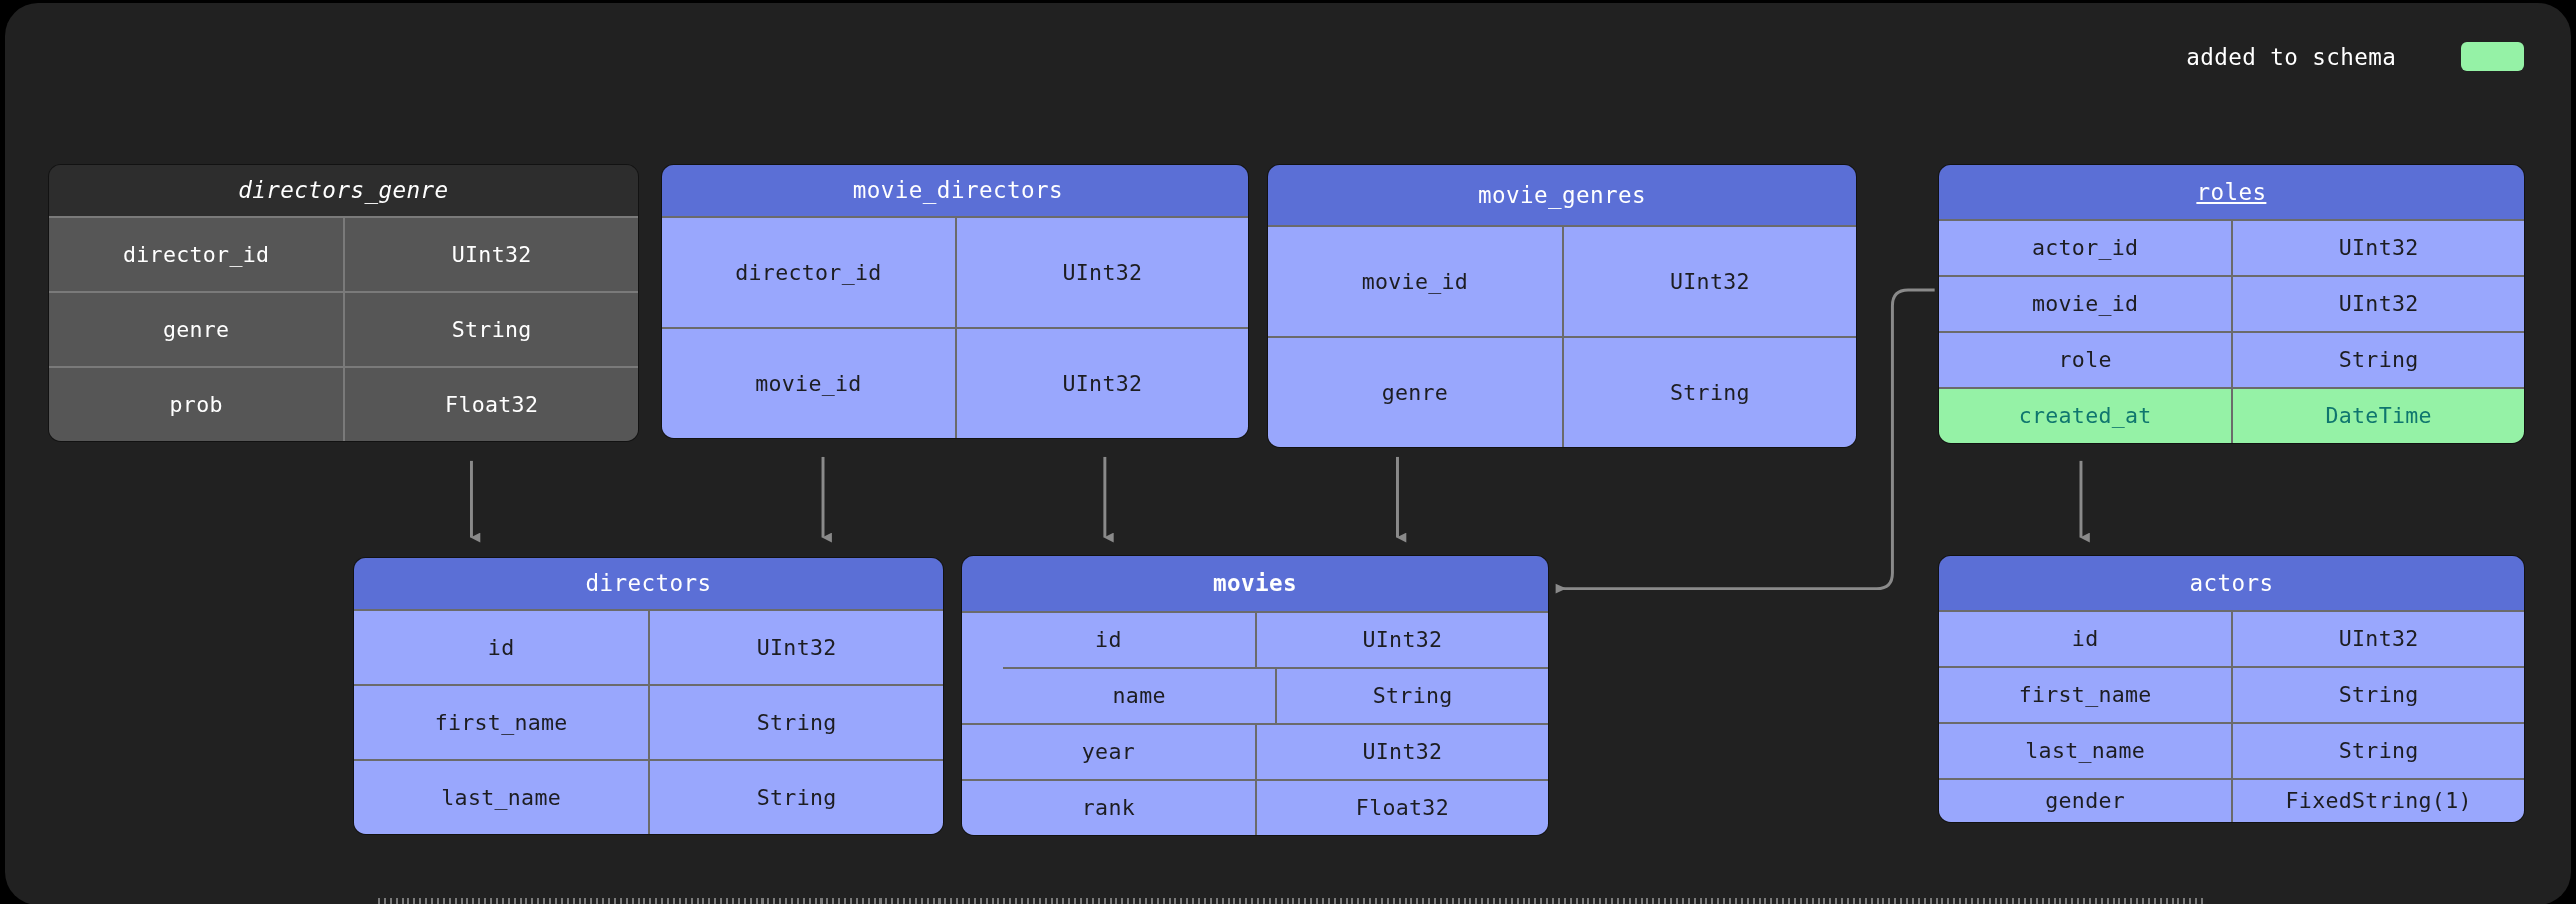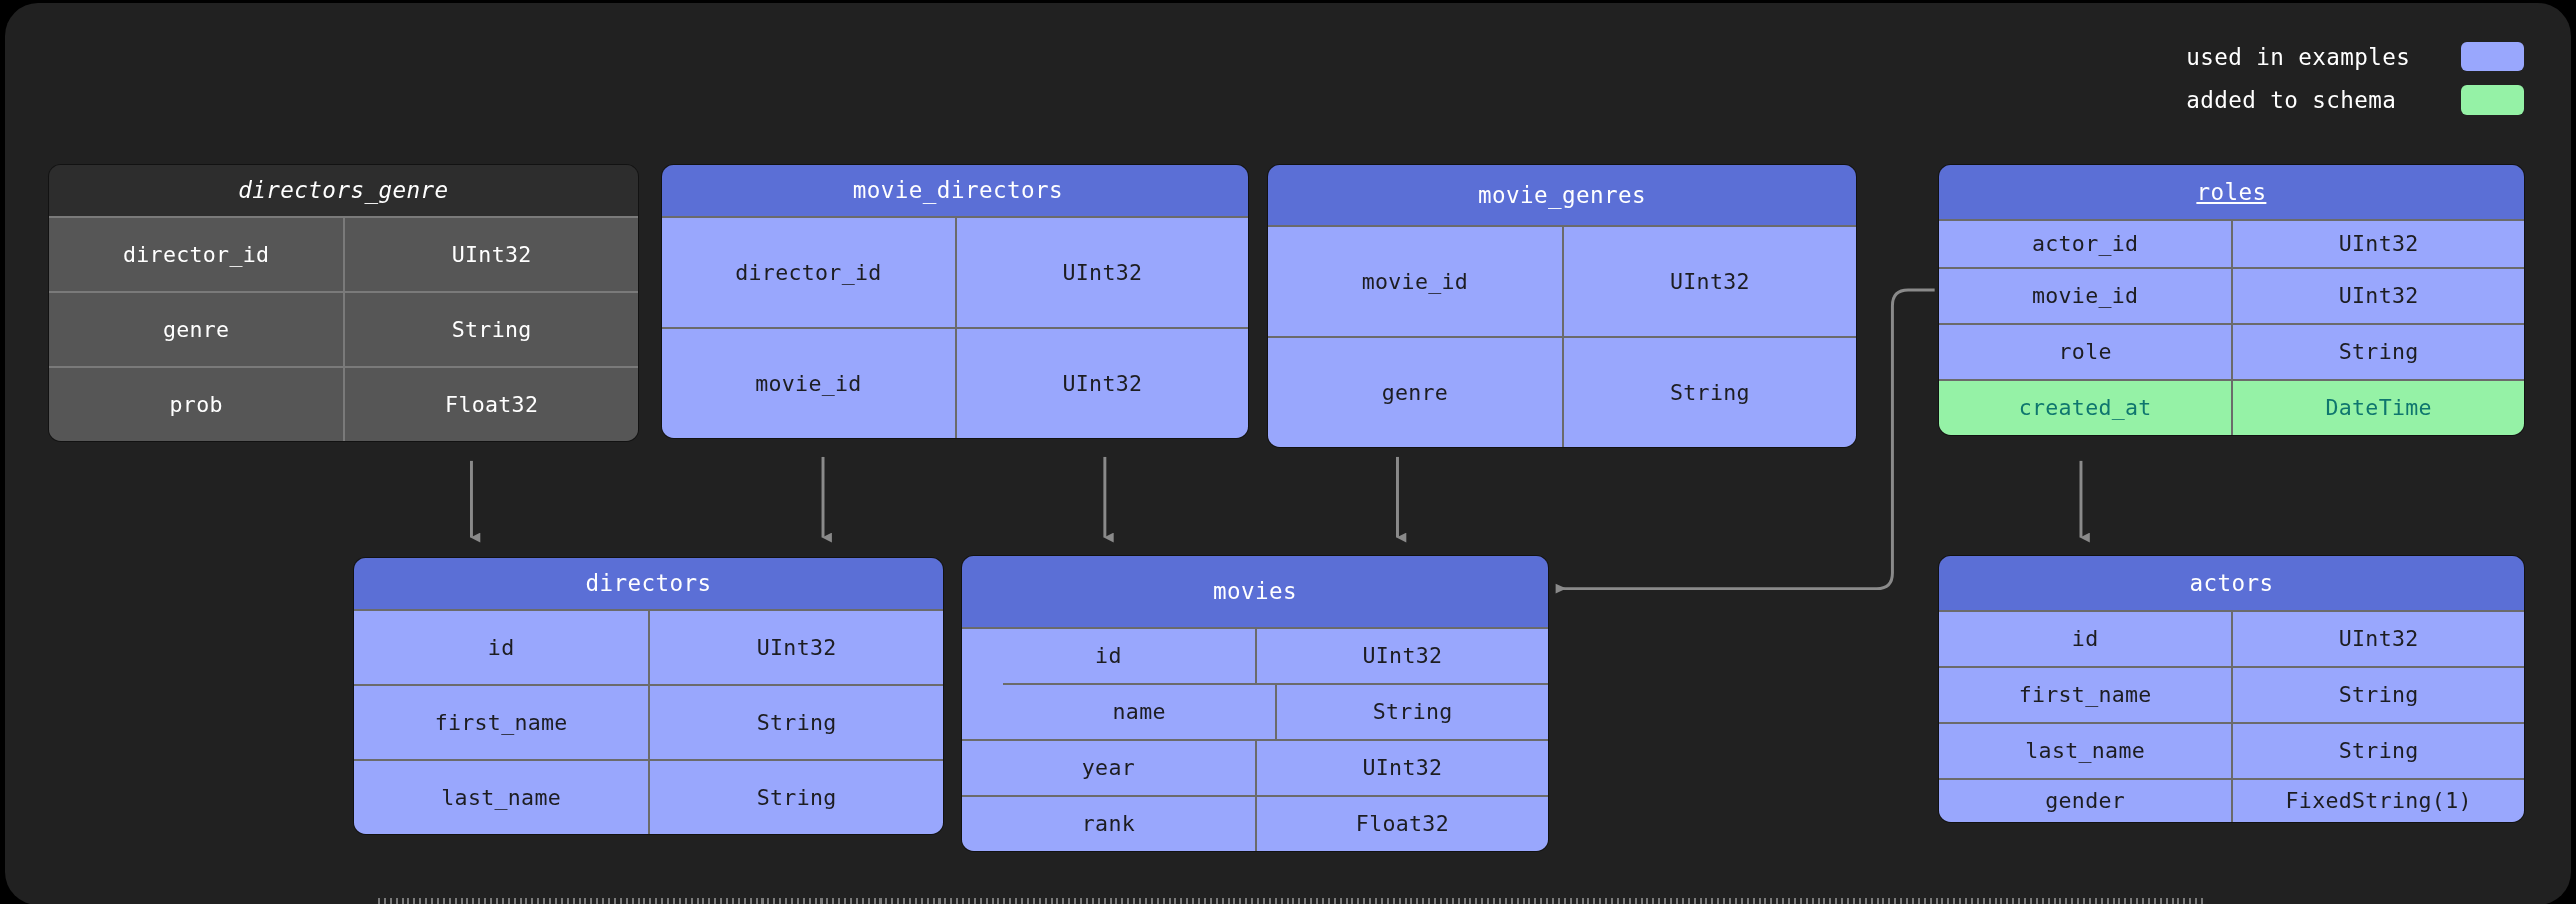--- a/index.html
+++ b/index.html
@@ -151,24 +151,20 @@
 
     <line x1="1418" y1="462" x2="1418" y2="544" stroke="#8a8a8a" stroke-width="3" marker-end="url(#arrowDown)"></line>
 
     <line x1="2114" y1="466" x2="2114" y2="544" stroke="#8a8a8a" stroke-width="3" marker-end="url(#arrowDown)"></line>
 
     <path d="M 1965 292 L 1938 292 Q 1922 292 1922 308 L 1922 580 Q 1922 596 1906 596 L 1580 596" fill="none" stroke="#8a8a8a" stroke-width="3" marker-end="url(#arrowLeft)"></path>
   </svg>
 
   <div id="legend">
     <div class="legend-row">
-      <span class="legend-label">used in examples</span>
-      <span class="legend-swatch" style="background:#99a7fd"></span>
-    </div>
-    <div class="legend-row">
       <span class="legend-label">added to schema</span>
       <span class="legend-swatch" style="background:#95f2a6"></span>
     </div>
   </div>
 
   <div class="table theme-gray" style="left:44px; top:162px; width:589px;">
     <div class="tbl-header" style="height:51px;">directors_genre</div>
     <div class="tbl-row" style="height:75px;">
       <div class="tbl-cell name">director_id</div>
       <div class="tbl-cell type">UInt32</div>
@@ -202,21 +198,21 @@
       <div class="tbl-cell type">UInt32</div>
     </div>
     <div class="tbl-row" style="height:111px;">
       <div class="tbl-cell name">genre</div>
       <div class="tbl-cell type">String</div>
     </div>
   </div>
 
   <div class="table theme-blue" style="left:1934px; top:162px; width:585px;">
     <div class="tbl-header" style="height:54px;text-decoration:underline;">roles</div>
-    <div class="tbl-row" style="height:48px;">
+    <div class="tbl-row" style="height:56px;">
       <div class="tbl-cell name">actor_id</div>
       <div class="tbl-cell type">UInt32</div>
     </div>
     <div class="tbl-row" style="height:56px;">
       <div class="tbl-cell name">movie_id</div>
       <div class="tbl-cell type">UInt32</div>
     </div>
     <div class="tbl-row" style="height:56px;">
       <div class="tbl-cell name">role</div>
       <div class="tbl-cell type">String</div>
@@ -237,21 +233,21 @@
       <div class="tbl-cell name">first_name</div>
       <div class="tbl-cell type">String</div>
     </div>
     <div class="tbl-row" style="height:75px;">
       <div class="tbl-cell name">last_name</div>
       <div class="tbl-cell type">String</div>
     </div>
   </div>
 
   <div class="table theme-blue" style="left:957px; top:553px; width:586px;">
-    <div class="tbl-header" style="height:71px;">movies</div>
+    <div class="tbl-header" style="height:55px;font-weight:bold;">movies</div>
     <div class="tbl-row" style="height:56px;">
       <div class="tbl-cell name">id</div>
       <div class="tbl-cell type">UInt32</div>
     </div>
     <div class="tbl-row" style="height:56px;padding-left:41px;">
       <div class="tbl-cell name">name</div>
       <div class="tbl-cell type">String</div>
     </div>
     <div class="tbl-row" style="height:56px;">
       <div class="tbl-cell name">year</div>

